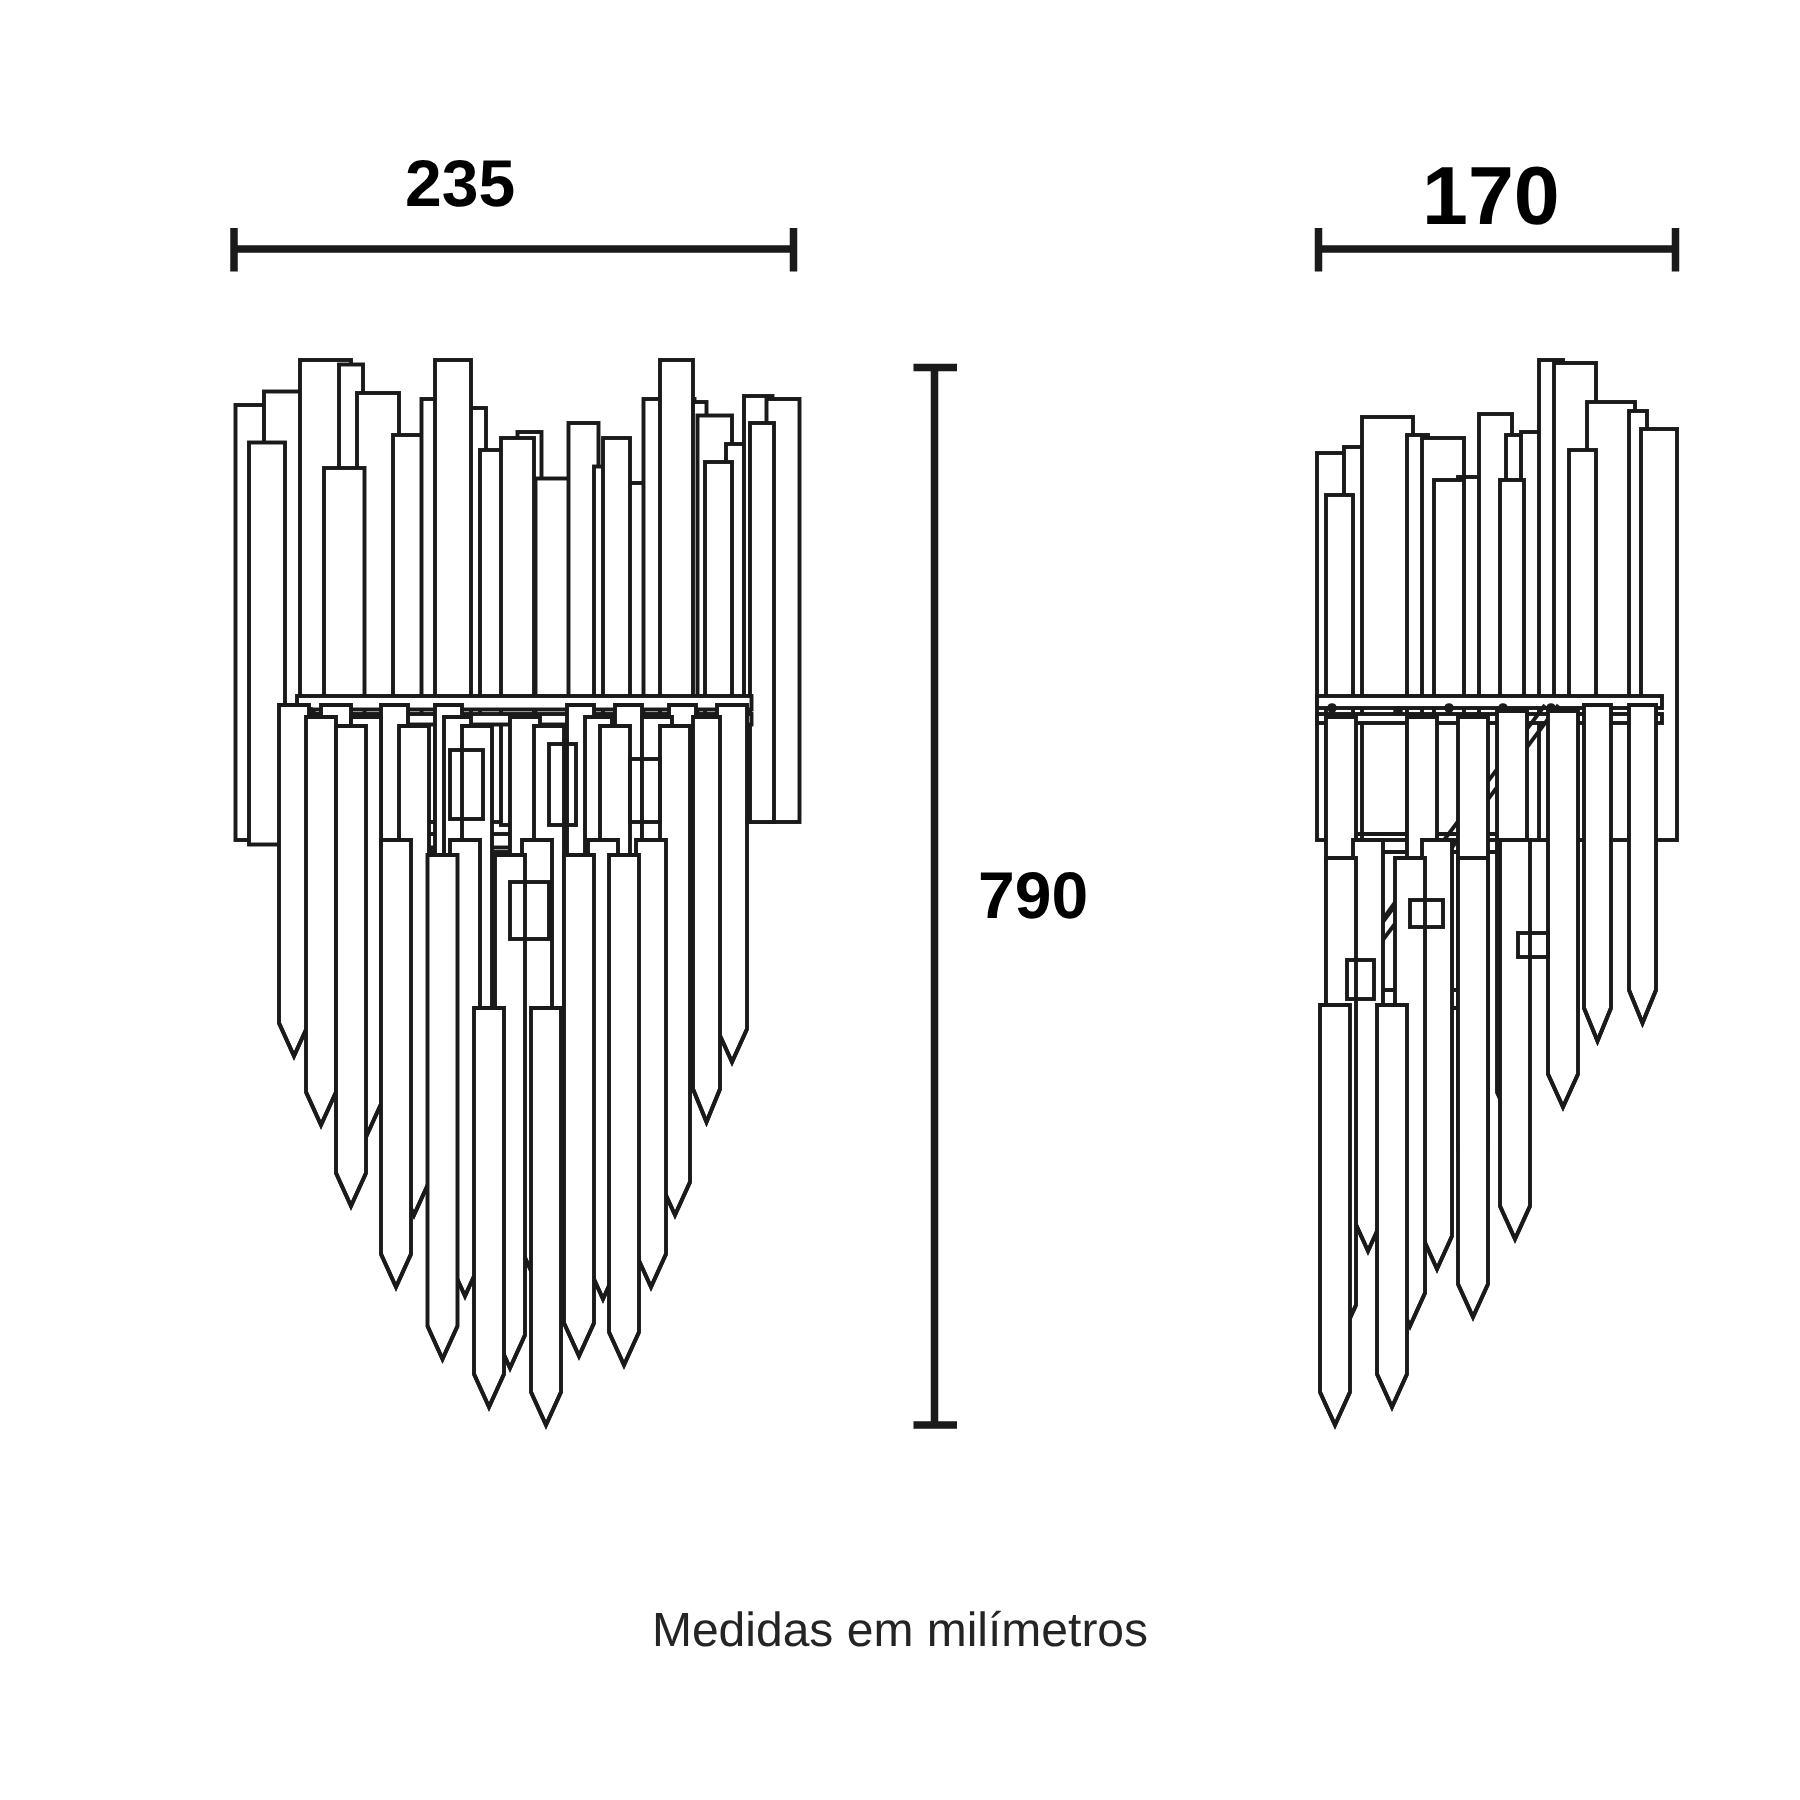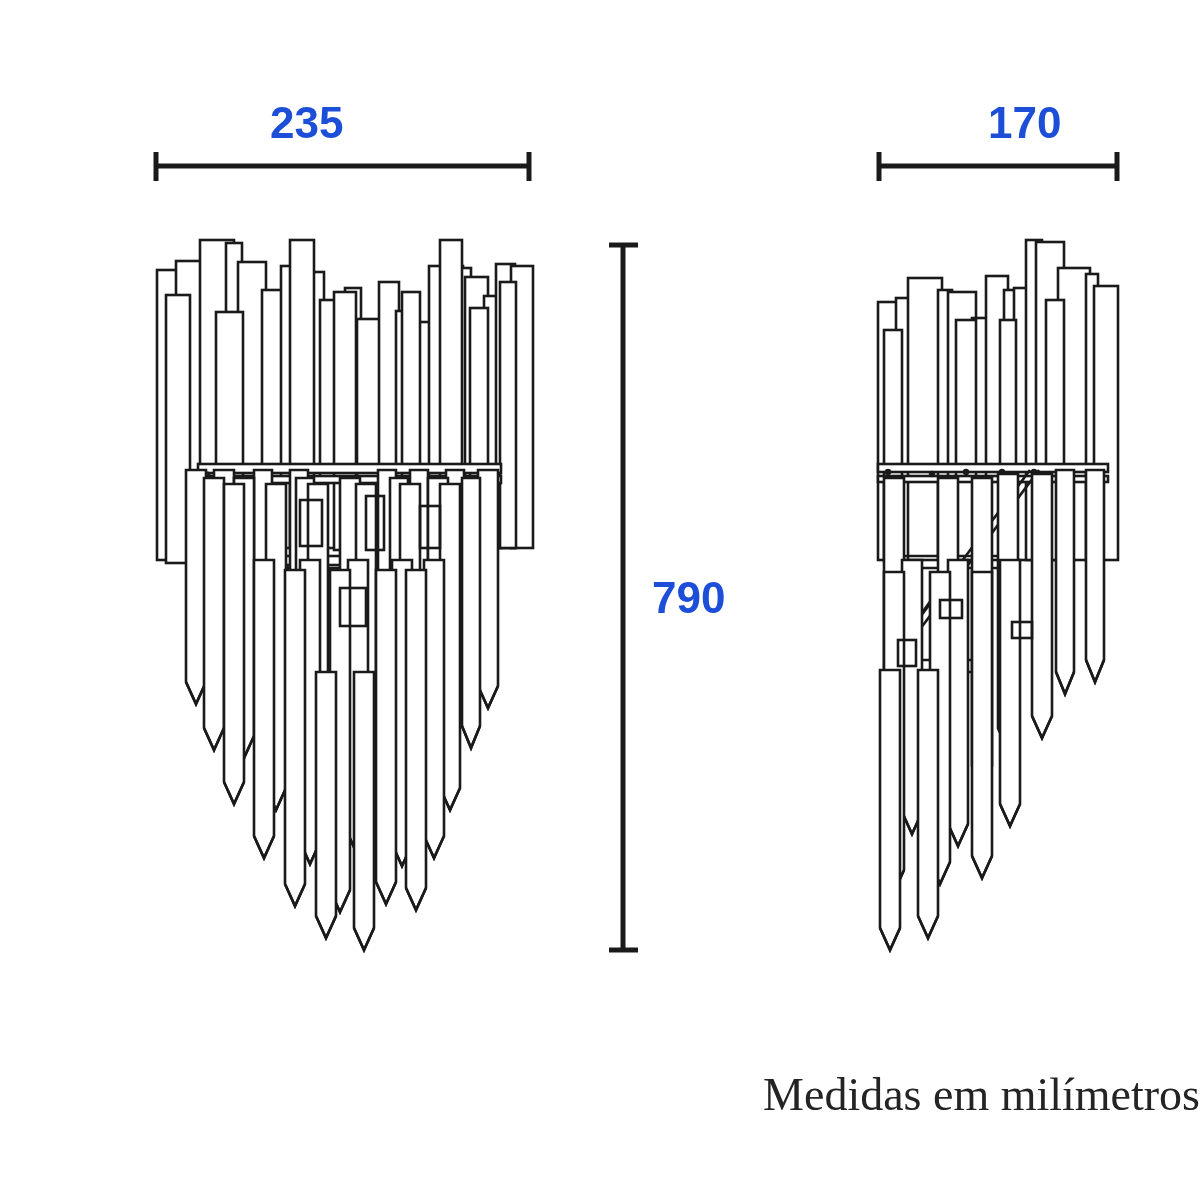--- a/index.html
+++ b/index.html
@@ -22,48 +22,47 @@
     position: absolute;
     left: 0;
     top: 0;
     width: 1200px;
     height: 1200px;
   }
   .dim-label {
     position: absolute;
     font-family: "Liberation Sans", sans-serif;
     font-weight: bold;
-    color: #1d4ed8;
+    color: #000000;
     white-space: nowrap;
     letter-spacing: 0px;
   }
   #label-width-front {
     left: 270px;
     top: 98px;
     font-size: 44px;
   }
   #label-width-side {
     left: 948px;
     top: 98px;
-    font-size: 44px;
-    margin-left: 40px;
+    font-size: 55px;
   }
   #label-height {
     left: 652px;
     top: 573px;
     font-size: 44px;
   }
   #caption {
     position: absolute;
     left: 0;
     top: 1068px;
     width: 1200px;
-    text-align: right;
-    font-family: Liberation Serif, serif;
-    font-size: 46px;
+    text-align: center;
+    font-family: Liberation Sans, sans-serif;
+    font-size: 32px;
     color: #242424;
     letter-spacing: 0px;
   }
 </style>
 </head>
 <body>
 
 <div id="page">
 
   <svg id="drawing-svg" viewBox="0 0 1200 1200">

